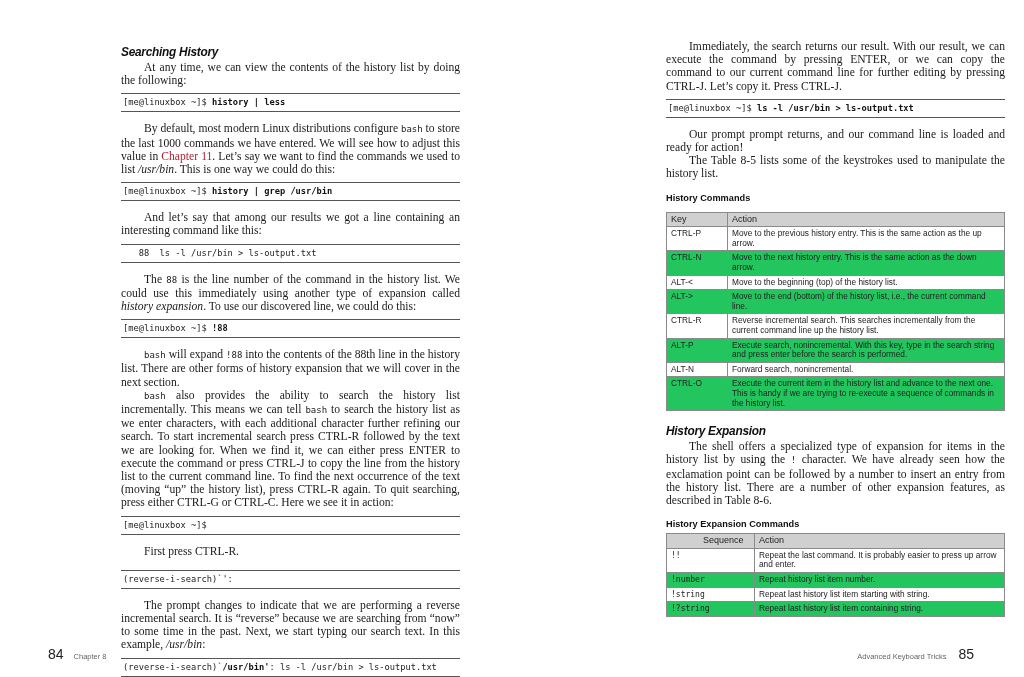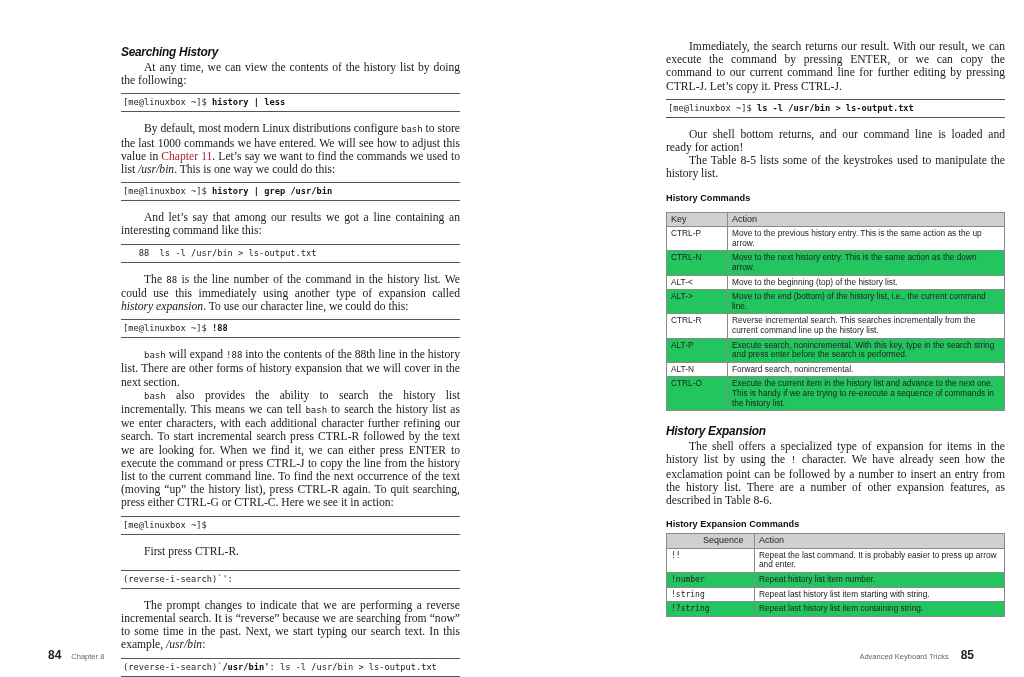--- a/index.html
+++ b/index.html
@@ -49,59 +49,59 @@
   th { background: #d0d0d0; font-size: 9px; }
   tr.shade td { background: #22c55e; }
   td.key { width: 52px; }
   td.seq { width: 47px; font-family: "DejaVu Sans Mono", "Liberation Mono", monospace; font-size: 8px; }
   th.seq { width: 47px; padding-left: 36px; }
 
   .footer {
     position: absolute; top: 645px;
     font-family: "Liberation Sans", "DejaVu Sans", sans-serif; color: #222;
   }
-  .footer .num { font-weight: bold; font-size: 12px; text-align: right; }
+  .footer .num { font-weight: normal; font-size: 14px; text-align: right; }
   .footer .lbl { font-size: 7.5px; color: #666; }
   .footer-left { left: 48px; }
   .footer-left .lbl { margin-left: 10px; }
   .footer-right { right: 50px; }
   .footer-right .lbl { margin-right: 12px; }
 </style>
 </head>
 <body>
 
 <div class="page page-left">
   <div class="heading">Searching History</div>
   <p class="ind">At any time, we can view the contents of the history list by doing the following:</p>
   <div class="code"><span>[me@linuxbox ~]$ </span><b>history | less</b></div>
 
   <p class="ind"><span>By default, most modern Linux distributions configure </span><span class="mono-inline">bash</span><span> to store the last 1000 commands we have entered. We will see how to adjust this value in </span><span class="link">Chapter 11</span><span>. Let’s say we want to find the commands we used to list </span><span class="it">/usr/bin</span><span>. This is one way we could do this:</span></p>
   <div class="code"><span>[me@linuxbox ~]$ </span><b>history | grep /usr/bin</b></div>
 
   <p class="ind">And let’s say that among our results we got a line containing an interesting command like this:</p>
   <div class="code">   88  ls -l /usr/bin &gt; ls-output.txt</div>
 
-  <p class="ind"><span>The </span><span class="mono-inline">88</span><span> is the line number of the command in the history list. We could use this immediately using another type of expansion called </span><span class="it">history expansion</span><span>. To use our character line, we could do this:</span></p>
+  <p class="ind"><span>The </span><span class="mono-inline">88</span><span> is the line number of the command in the history list. We could use this immediately using another type of expansion called </span><span class="it">history expansion</span><span>. To use our discovered line, we could do this:</span></p>
   <div class="code"><span>[me@linuxbox ~]$ </span><b>!88</b></div>
 
   <p class="ind"><span class="mono-inline">bash</span><span> will expand </span><span class="mono-inline">!88</span><span> into the contents of the 88th line in the history list. There are other forms of history expansion that we will cover in the next section.</span></p>
   <p class="ind"><span class="mono-inline">bash</span><span> also provides the ability to search the history list incrementally. This means we can tell </span><span class="mono-inline">bash</span><span> to search the history list as we enter characters, with each additional character further refining our search. To start incremental search press CTRL-R followed by the text we are looking for. When we find it, we can either press ENTER to execute the command or press CTRL-J to copy the line from the history list to the current command line. To find the next occurrence of the text (moving “up” the history list), press CTRL-R again. To quit searching, press either CTRL-G or CTRL-C. Here we see it in action:</span></p>
   <div class="code">[me@linuxbox ~]$</div>
 
   <p class="ind">First press CTRL-R.</p>
   <div class="code" style="margin-top:12px">(reverse-i-search)`':</div>
 
   <p class="ind"><span>The prompt changes to indicate that we are performing a reverse incremental search. It is “reverse” because we are searching from “now” to some time in the past. Next, we start typing our search text. In this example, </span><span class="it">/usr/bin</span><span>:</span></p>
   <div class="code"><span>(reverse-i-search)`</span><b>/usr/bin'</b><span>: ls -l /usr/bin &gt; ls-output.txt</span></div>
 </div>
 
 <div class="page page-right">
   <p class="ind">Immediately, the search returns our result. With our result, we can execute the command by pressing ENTER, or we can copy the command to our current command line for further editing by pressing CTRL-J. Let’s copy it. Press CTRL-J.</p>
   <div class="code"><span>[me@linuxbox ~]$ </span><b>ls -l /usr/bin &gt; ls-output.txt</b></div>
-  <p class="ind">Our shell bottom returns, and our command line is loaded and ready for action!</p>
+  <p class="ind">Our prompt prompt returns, and our command line is loaded and ready for action!</p>
   <p class="ind">The Table 8-5 lists some of the keystrokes used to manipulate the history list.</p>
 
   <div class="table-title">History Commands</div>
   <table>
     <thead>
       <tr>
         <th>Key</th>
         <th>Action</th>
       </tr>
     </thead>

